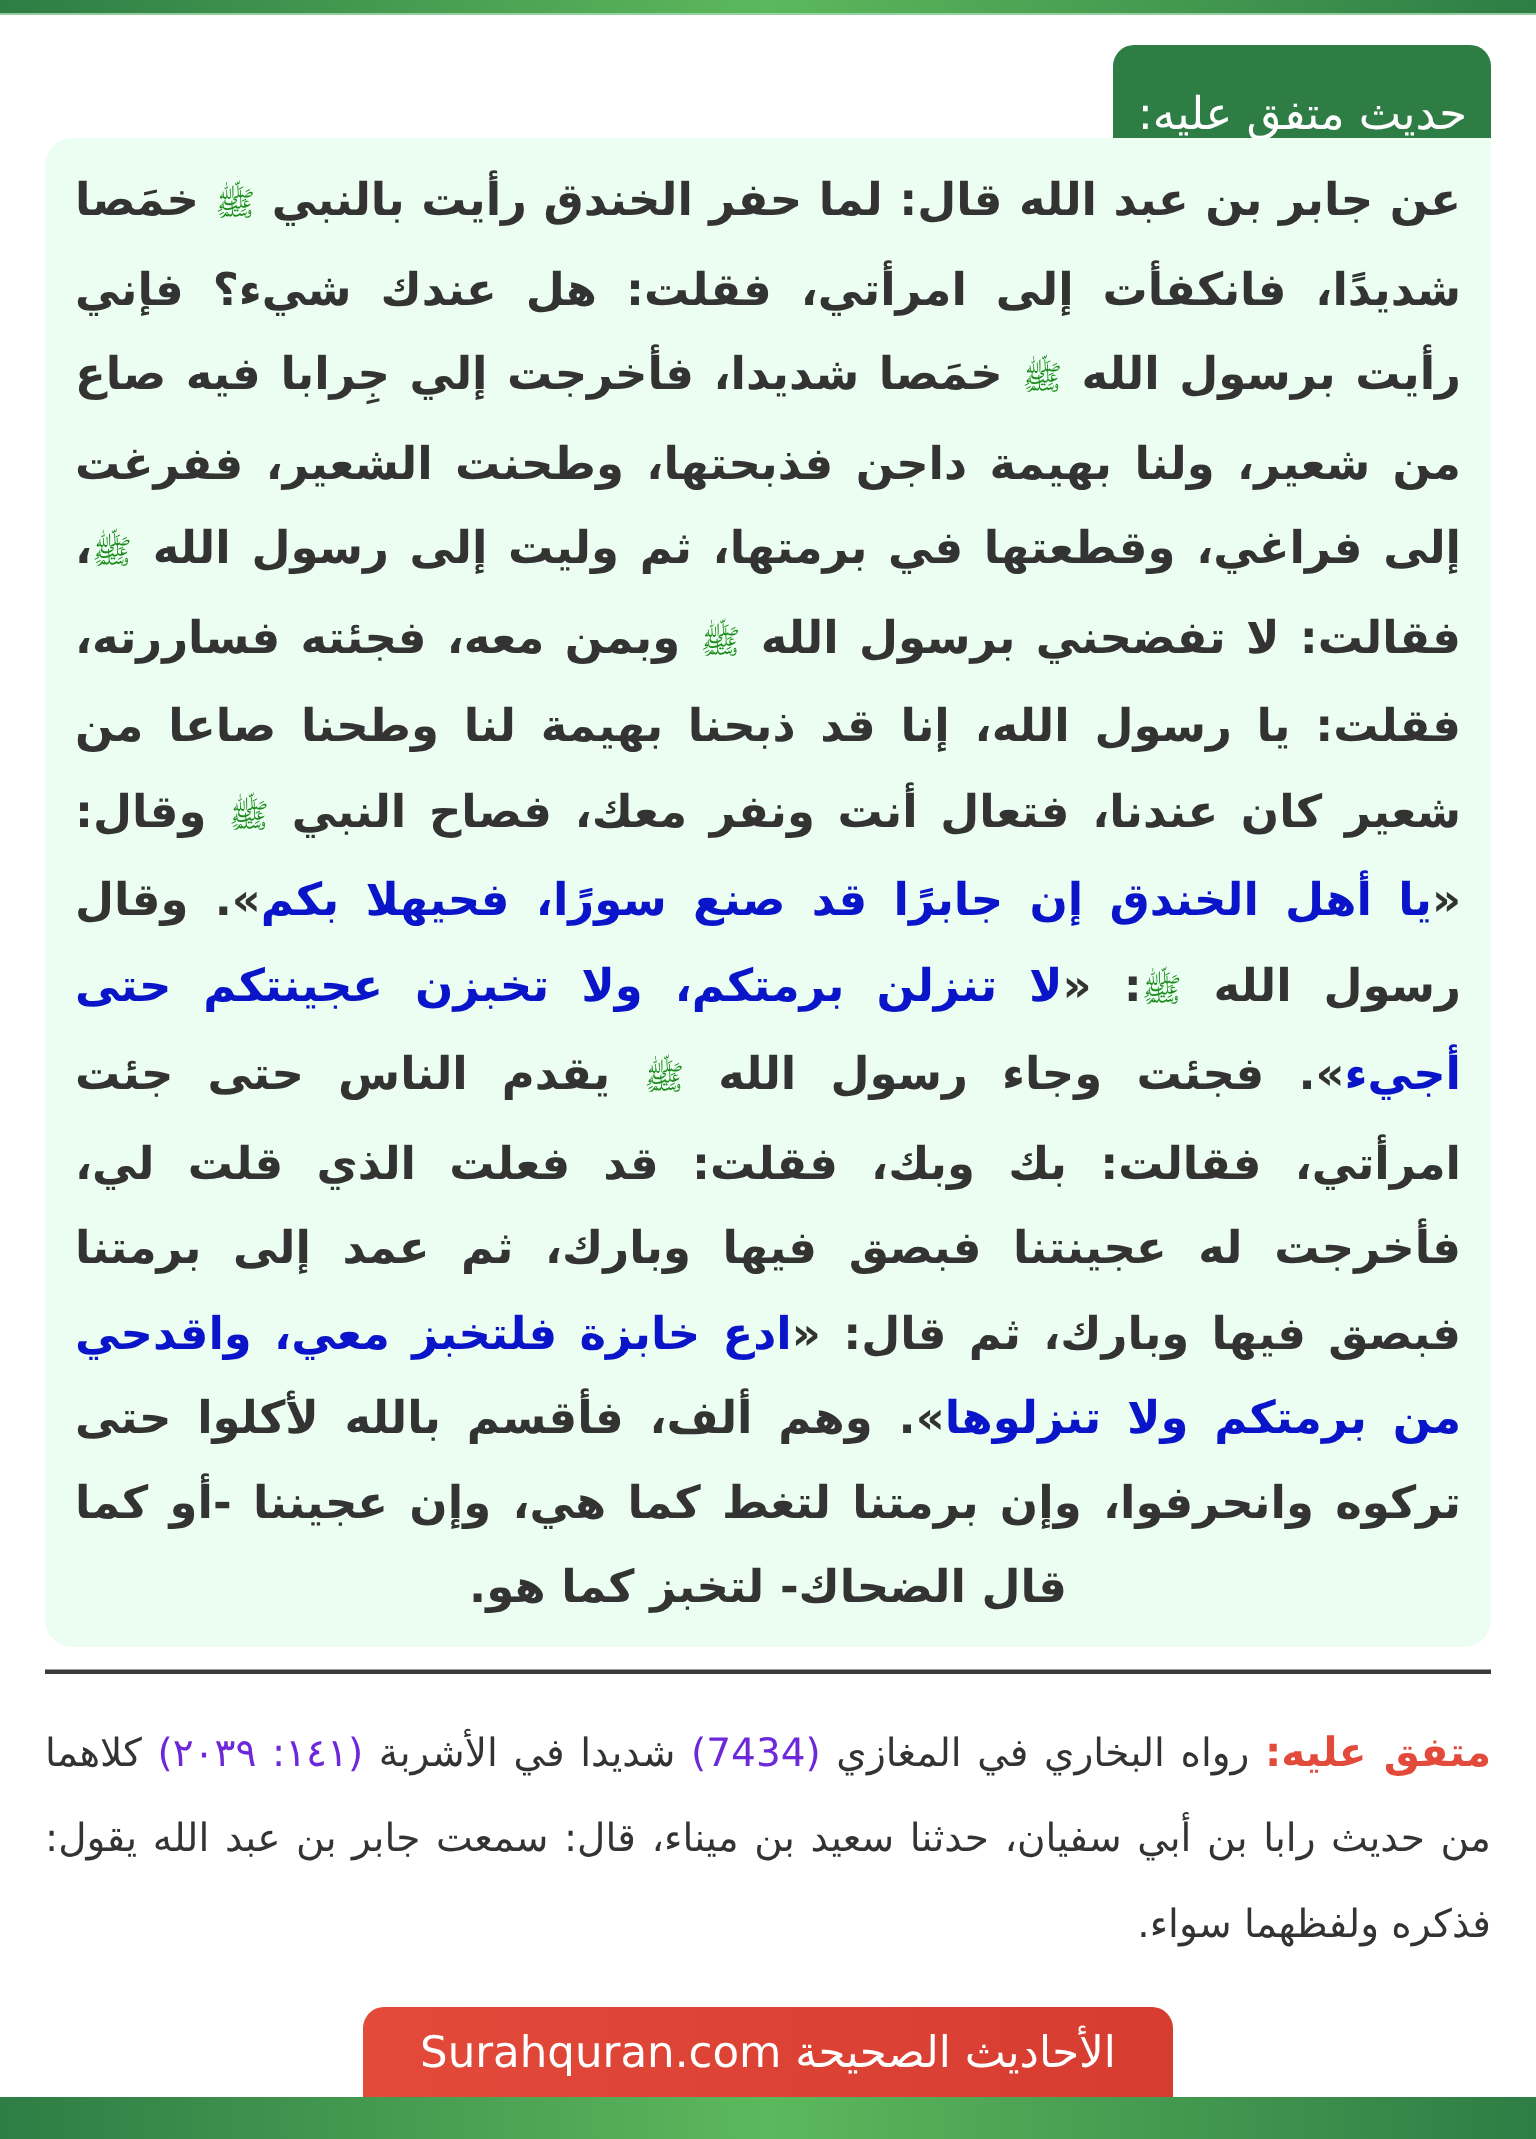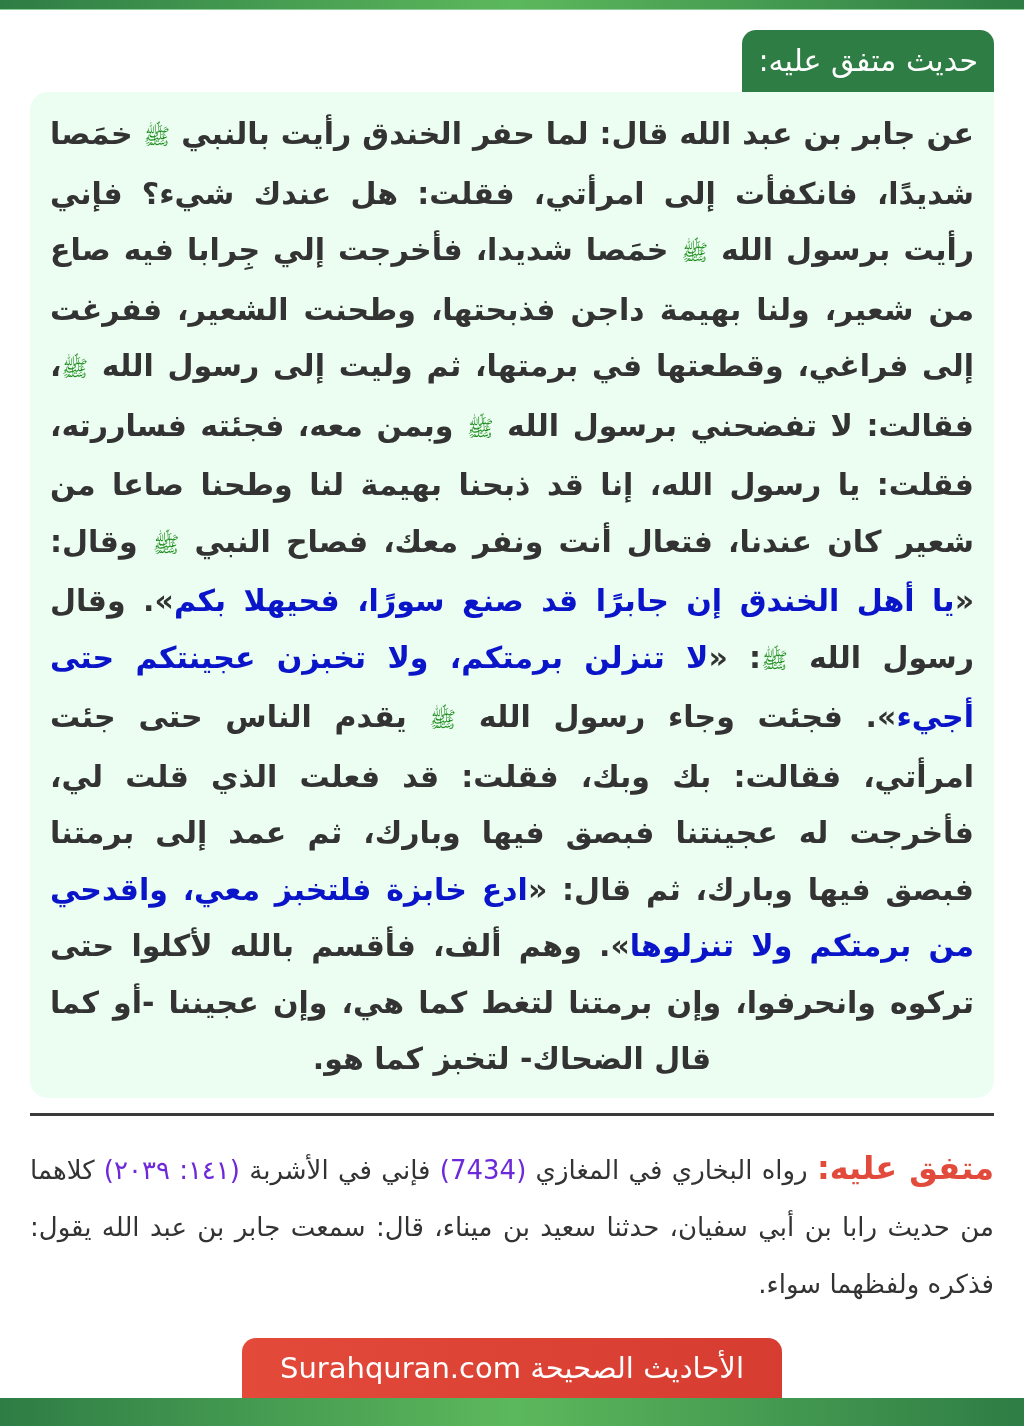--- a/index.html
+++ b/index.html
@@ -25,21 +25,21 @@
       position: absolute;
       left: 0; top: 1398px;
       width: 1024px; height: 28px;
       background: linear-gradient(90deg, #2e7d45 0%, #5cb85c 50%, #2e7d45 100%);
     }
     .title-tab {
       position: absolute;
       top: 30px;
       right: 30px;
       height: 62px;
-      padding: 0 16px;
+      padding: 16px 16px;
       background: #2e7d45;
       border-radius: 14px 14px 0 0;
       color: #ffffff;
       font-size: 30px;
       line-height: 62px;
       direction: rtl;
     }
     .hadith-box {
       position: absolute;
       top: 92px;
@@ -86,21 +86,21 @@
       direction: rtl;
       text-align: justify;
       font-size: 26px;
       line-height: 57px;
       color: #333333;
       margin: 0;
     }
     .source-label {
       color: #e24b3b;
       font-weight: bold;
-      font-size: 32px;
+      font-size: 27px;
     }
     .ref-num {
       color: #6d28d9;
     }
     .brand-badge {
       position: absolute;
       top: 1338px;
       left: 242px;
       width: 540px;
       height: 72px;
@@ -121,19 +121,19 @@
 <div class="title-tab">
   <span>حديث متفق عليه:</span>
 </div>
 
 <div class="hadith-box">
   <p class="hadith-text" id="hadith-text"><span>عن جابر بن عبد الله قال: لما حفر الخندق رأيت بالنبي </span><span class="saw">ﷺ</span><span> خمَصا شديدًا، فانكفأت إلى امرأتي، فقلت: هل عندك شيء؟ فإني رأيت برسول الله </span><span class="saw">ﷺ</span><span> خمَصا شديدا، فأخرجت إلي جِرابا فيه صاع من شعير، ولنا بهيمة داجن فذبحتها، وطحنت الشعير، ففرغت إلى فراغي، وقطعتها في برمتها، ثم وليت إلى رسول الله </span><span class="saw">ﷺ</span><span>، فقالت: لا تفضحني برسول الله </span><span class="saw">ﷺ</span><span> وبمن معه، فجئته فساررته، فقلت: يا رسول الله، إنا قد ذبحنا بهيمة لنا وطحنا صاعا من شعير كان عندنا، فتعال أنت ونفر معك، فصاح النبي </span><span class="saw">ﷺ</span><span> وقال: «</span><span class="quote">يا أهل الخندق إن جابرًا قد صنع سورًا، فحيهلا بكم</span><span>». وقال رسول الله </span><span class="saw">ﷺ</span><span>: «</span><span class="quote">لا تنزلن برمتكم، ولا تخبزن عجينتكم حتى أجيء</span><span>». فجئت وجاء رسول الله </span><span class="saw">ﷺ</span><span> يقدم الناس حتى جئت امرأتي، فقالت: بك وبك، فقلت: قد فعلت الذي قلت لي، فأخرجت له عجينتنا فبصق فيها وبارك، ثم عمد إلى برمتنا فبصق فيها وبارك، ثم قال: «</span><span class="quote">ادع خابزة فلتخبز معي، واقدحي من برمتكم ولا تنزلوها</span><span>». وهم ألف، فأقسم بالله لأكلوا حتى تركوه وانحرفوا، وإن برمتنا لتغط كما هي، وإن عجيننا -أو كما قال الضحاك- لتخبز كما هو.</span></p>
 </div>
 
 <div class="divider"></div>
 
-<p class="source-text"><span class="source-label">متفق عليه:</span><span> رواه البخاري في المغازي </span><span class="ref-num">(7434)</span><span> فإني في الأشربة </span><span class="ref-num">(١٤١: ٢٠٣٩)</span><span> كلاهما من حديث رابا بن أبي سفيان، حدثنا سعيد بن ميناء، قال: سمعت جابر بن عبد الله يقول: فذكره ولفظهما سواء.</span></p>
+<p class="source-text"><span class="source-label">متفق عليه:</span><span> رواه البخاري في المغازي </span><span class="ref-num">(7434)</span><span> شديدا في الأشربة </span><span class="ref-num">(١٤١: ٢٠٣٩)</span><span> كلاهما من حديث رابا بن أبي سفيان، حدثنا سعيد بن ميناء، قال: سمعت جابر بن عبد الله يقول: فذكره ولفظهما سواء.</span></p>
 
 <div class="brand-badge">
   <span>الأحاديث الصحيحة Surahquran.com</span>
 </div>
 
 <div class="bottom-bar"></div>
 
 </body></html>

